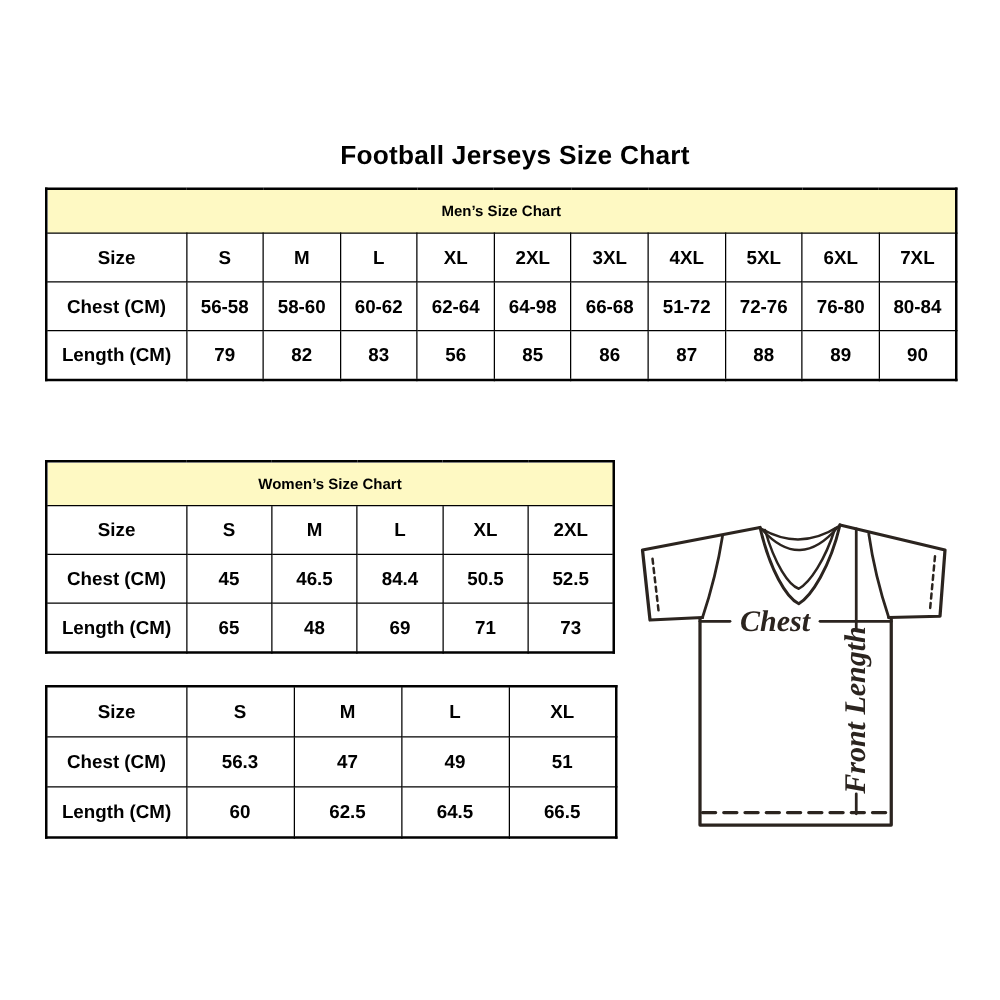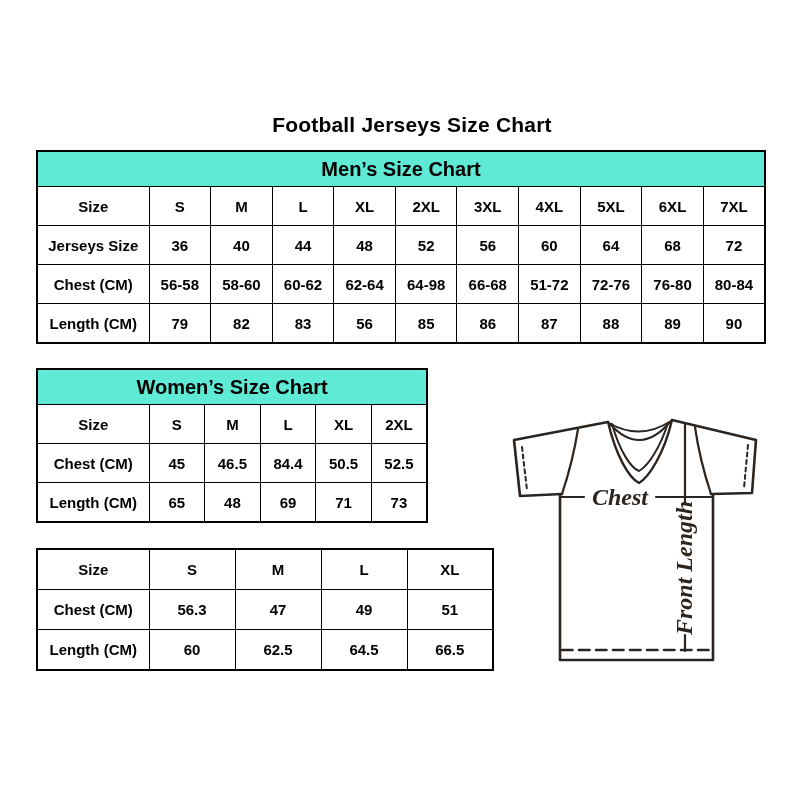--- a/index.html
+++ b/index.html
@@ -36,27 +36,27 @@
     vertical-align: middle;
     font-weight: 700;
     font-size: 15px;
     color: #000000;
     padding: 0;
     height: 38px;
     overflow: hidden;
     white-space: nowrap;
   }
   table.size-table td.hdr {
-    background: #5eead4;
+    background: #fef9c3;
     height: 34px;
-    font-size: 20px;
+    font-size: 12px;
   }
   table.size-table col.label-col { width: 112px; }
   #men-table   { left: 36px; top: 150px; width: 730px; }
-  #women-table { left: 36px; top: 368px; width: 392px; }
+  #women-table { left: 36px; top: 368px; width: 456px; }
   #youth-table { left: 36px; top: 548px; width: 458px; }
   #youth-table td { height: 39px; }
   #youth-table td.hdr { height: 34px; }
   .jersey-svg {
     position: absolute;
     left: 500px;
     top: 400px;
     width: 270px;
     height: 280px;
   }
@@ -99,33 +99,20 @@
           <td>L</td>
           <td>XL</td>
           <td>2XL</td>
           <td>3XL</td>
           <td>4XL</td>
           <td>5XL</td>
           <td>6XL</td>
           <td>7XL</td>
         </tr>
         <tr>
-          <td>Jerseys Size</td>
-          <td>36</td>
-          <td>40</td>
-          <td>44</td>
-          <td>48</td>
-          <td>52</td>
-          <td>56</td>
-          <td>60</td>
-          <td>64</td>
-          <td>68</td>
-          <td>72</td>
-        </tr>
-        <tr>
           <td>Chest (CM)</td>
           <td>56-58</td>
           <td>58-60</td>
           <td>60-62</td>
           <td>62-64</td>
           <td>64-98</td>
           <td>66-68</td>
           <td>51-72</td>
           <td>72-76</td>
           <td>76-80</td>

